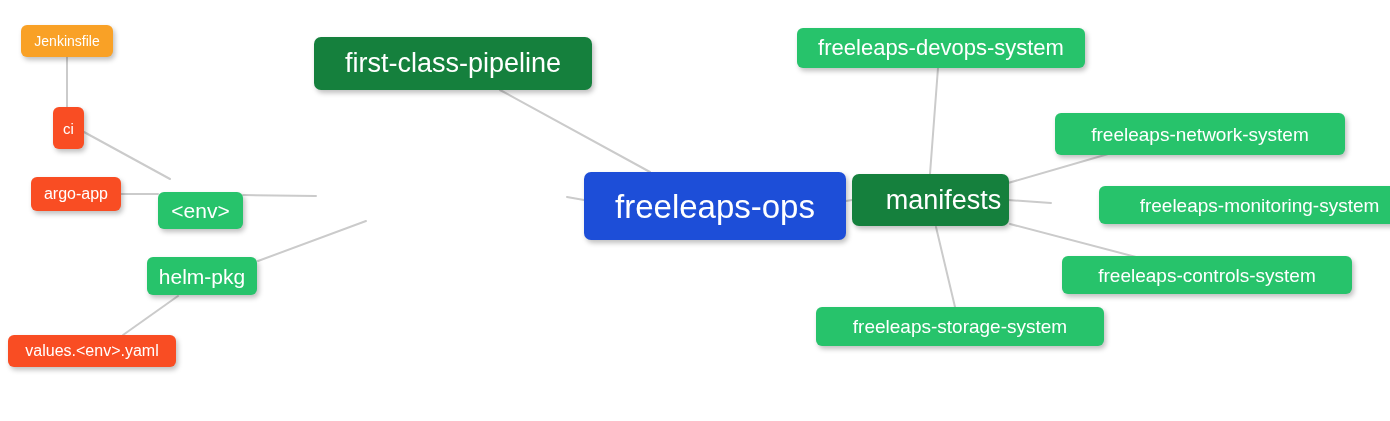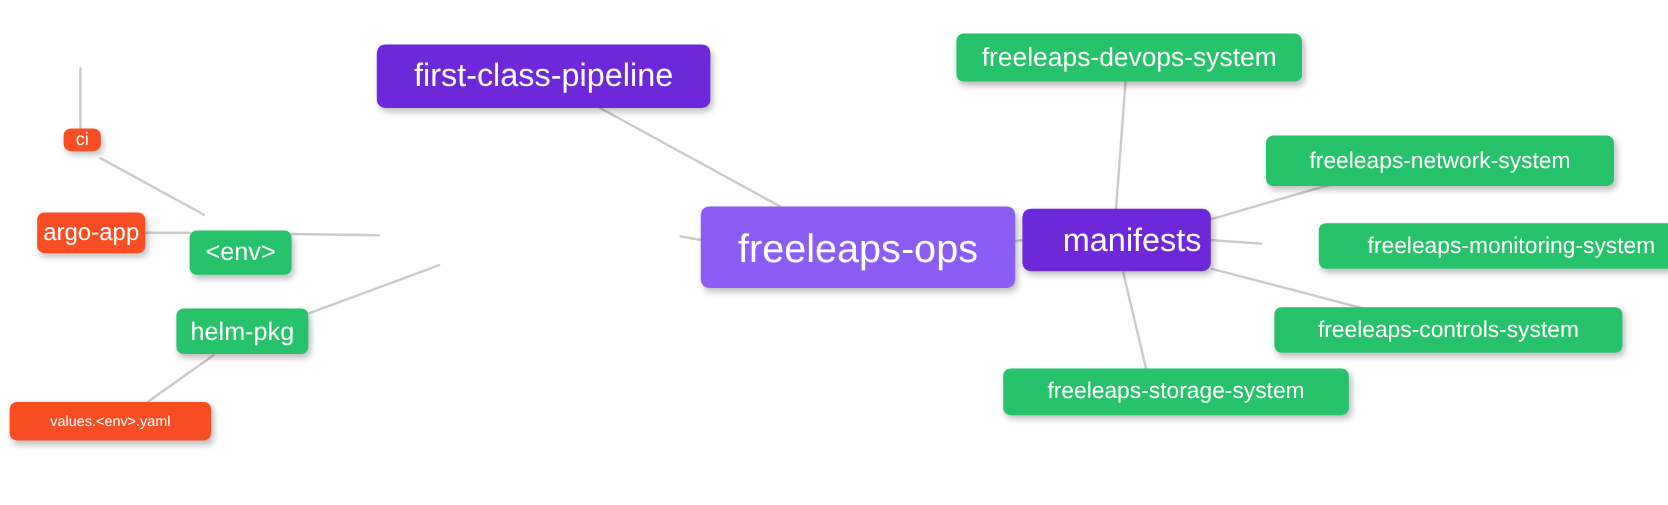--- a/index.html
+++ b/index.html
@@ -34,25 +34,25 @@
     color: #ffffff;
     border-radius: 6px;
     box-shadow: 2px 3px 5px rgba(0,0,0,0.25);
     white-space: nowrap;
     cursor: pointer;
     box-sizing: border-box;
     line-height: 1;
     user-select: none;
   }
   .node.lg { border-radius: 7px; }
-  .blue   { background: #6d28d9; }
+  .blue   { background: #15803d; }
   .green  { background: #27c36b; }
   .orange { background: #f9a126; }
   .red    { background: #f94d23; }
-  .dark   { background: #8b5cf6; }
+  .dark   { background: #1d4ed8; }
 </style>
 </head>
 <body>
 
 <div id="canvas">
 
   <svg id="edges" viewBox="0 0 1390 421" xmlns="http://www.w3.org/2000/svg">
     <line x1="67" y1="57" x2="67" y2="107"></line>
     <line x1="84" y1="132" x2="170" y2="179"></line>
     <line x1="121" y1="194" x2="158" y2="194"></line>
@@ -62,41 +62,42 @@
     <line x1="567" y1="197" x2="584" y2="200"></line>
     <line x1="500" y1="90" x2="650" y2="172"></line>
     <line x1="846" y1="201" x2="852" y2="200"></line>
     <line x1="930" y1="174" x2="938" y2="68"></line>
     <line x1="1008" y1="183" x2="1122" y2="150"></line>
     <line x1="1008" y1="200" x2="1051" y2="203"></line>
     <line x1="1010" y1="224" x2="1136" y2="257"></line>
     <line x1="936" y1="227" x2="955" y2="307"></line>
   </svg>
 
+  <div class="node orange" style="left:21px;  top:25px;  width:92px;  height:32px; font-size:14px;">Jenkinsfile</div>
 
-  <div class="node red" style="left:53px;  top:107px; width:31px;  height:19px; font-size:15px;">ci</div>
+  <div class="node red" style="left:53px;  top:107px; width:31px;  height:42px; font-size:15px;">ci</div>
 
-  <div class="node red" style="left:31px;  top:177px; width:90px;  height:34px; font-size:20px;">argo-app</div>
+  <div class="node red" style="left:31px;  top:177px; width:90px;  height:34px; font-size:16px;">argo-app</div>
 
   <div class="node green" style="left:158px; top:192px; width:85px;  height:37px; font-size:21px;">&lt;env&gt;</div>
 
   <div class="node green" style="left:147px; top:257px; width:110px; height:38px; font-size:21px;">helm-pkg</div>
 
-  <div class="node red" style="left:8px;   top:335px; width:168px; height:32px; font-size:12px;">values.&lt;env&gt;.yaml</div>
+  <div class="node red" style="left:8px;   top:335px; width:168px; height:32px; font-size:16px;">values.&lt;env&gt;.yaml</div>
 
   <div class="node blue lg" style="left:314px; top:37px;  width:278px; height:53px; font-size:27px;">first-class-pipeline</div>
 
 
   <div class="node dark lg" style="left:584px; top:172px; width:262px; height:68px; font-size:33px;">freeleaps-ops</div>
 
   <div class="node blue lg" style="left:852px; top:174px; width:157px; height:52px; font-size:27px;padding-left:26px;">manifests</div>
 
   <div class="node green" style="left:797px;  top:28px;  width:288px; height:40px; font-size:22px;">freeleaps-devops-system</div>
 
   <div class="node green" style="left:1055px; top:113px; width:290px; height:42px; font-size:19px;">freeleaps-network-system</div>
 
   <div class="node green" style="left:1051px; top:186px; width:321px; height:38px; font-size:19px;margin-left:48px;">freeleaps-monitoring-system</div>
 
   <div class="node green" style="left:1062px; top:256px; width:290px; height:38px; font-size:19px;text-align:right;">freeleaps-controls-system</div>
 
-  <div class="node green" style="left:816px;  top:307px; width:288px; height:39px; font-size:19px;margin-left:20px;">freeleaps-storage-system</div>
+  <div class="node green" style="left:816px;  top:307px; width:288px; height:39px; font-size:19px;">freeleaps-storage-system</div>
 
 </div>
 
 </body></html>

